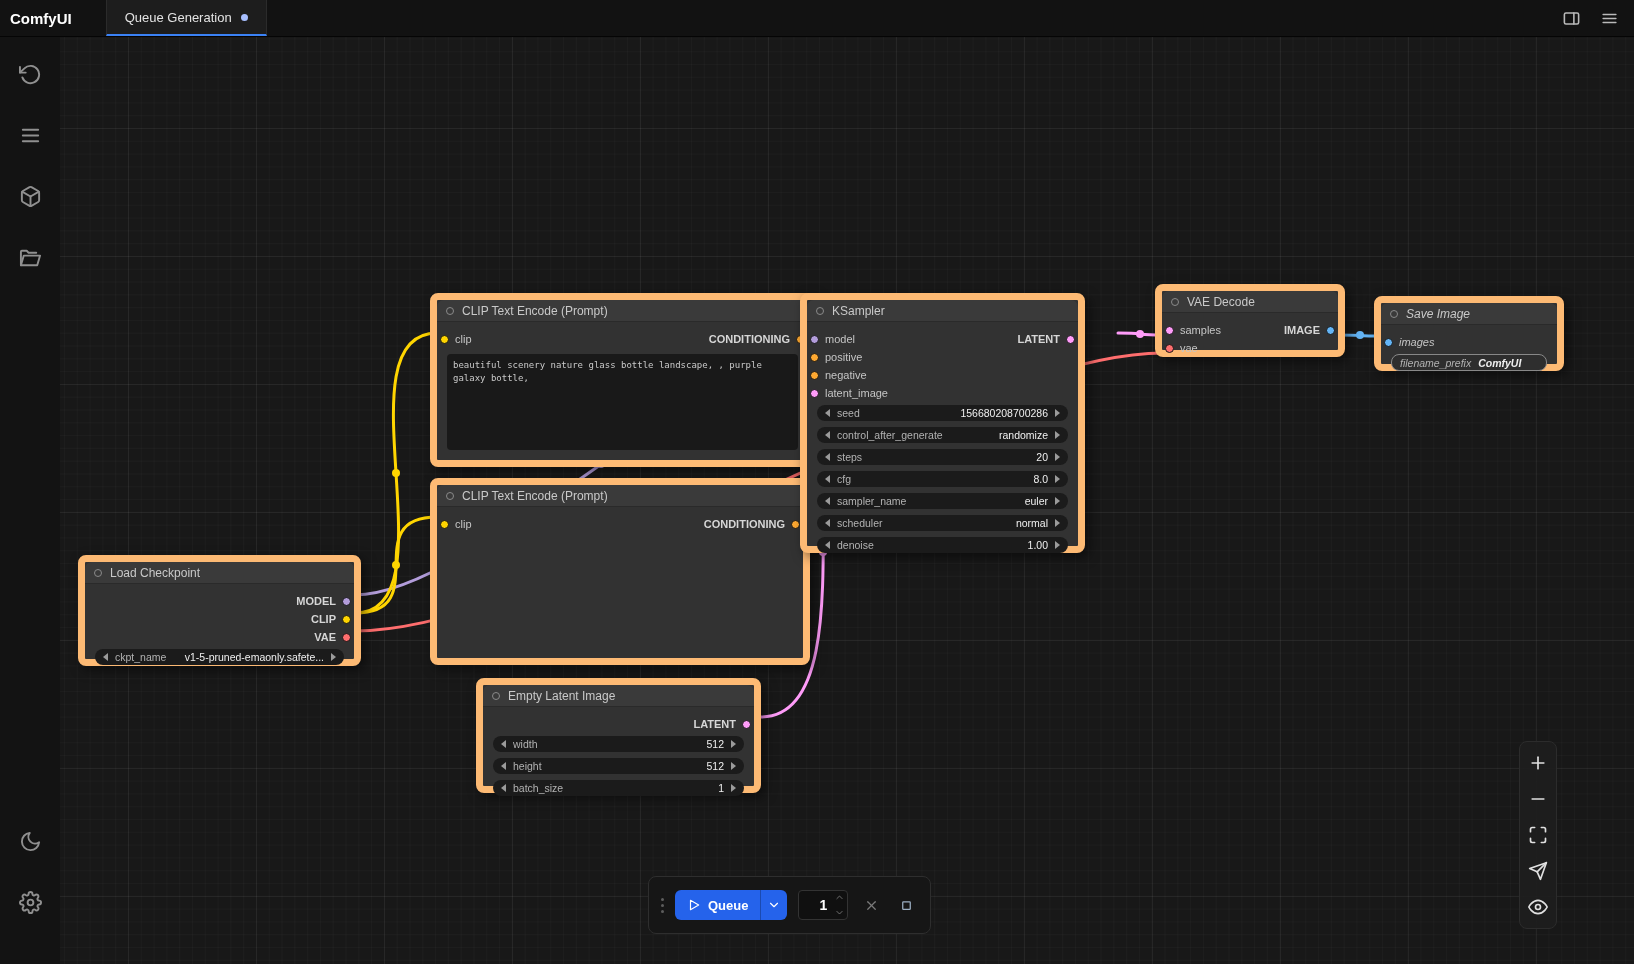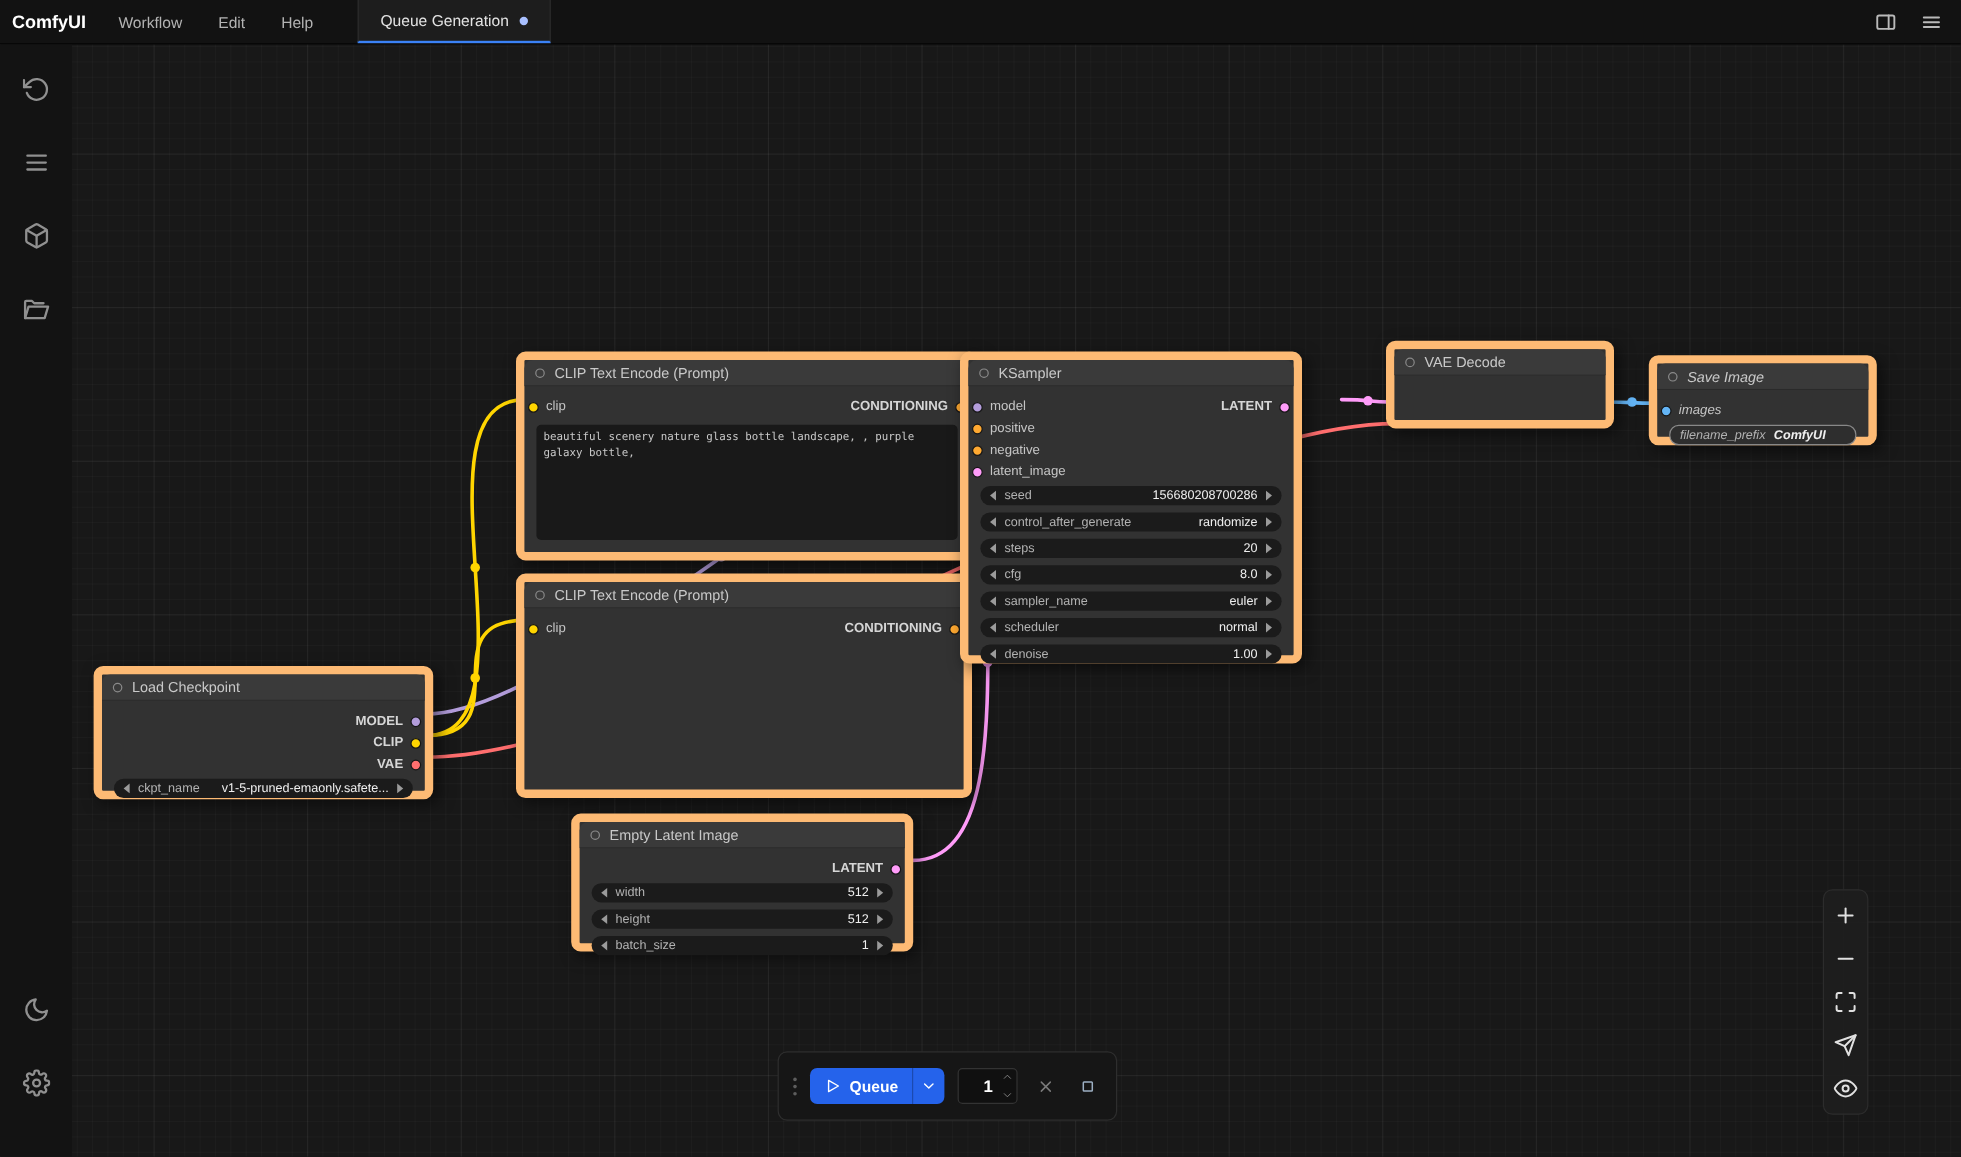--- a/index.html
+++ b/index.html
@@ -293,20 +293,38 @@
         </div>
       </div>
     </div>
   </div>
 
   <div class="node" style="left:1155px; top:284px; width:190px; height:73px;">
     <div class="node-header">
       <span class="collapse-dot"></span>
       <span class="node-title">VAE Decode</span>
     </div>
+    <div class="node-body">
+      <div class="slot-row">
+        <div class="slot">
+          <span class="slot-dot" style="background: rgb(255, 156, 249);"></span>
+          <span class="slot-name">samples</span>
+        </div>
+        <div class="slot">
+          <span class="slot-name out-label">IMAGE</span>
+          <span class="slot-dot" style="background: rgb(100, 181, 246);"></span>
+        </div>
+      </div>
+      <div class="slot-row">
+        <div class="slot">
+          <span class="slot-dot" style="background: rgb(255, 110, 110);"></span>
+          <span class="slot-name">vae</span>
+        </div>
+      </div>
+    </div>
   </div>
 
   <div class="node" style="left:1374px; top:296px; width:190px; height:75px;font-style:italic;">
     <div class="node-header">
       <span class="collapse-dot"></span>
       <span class="node-title">Save Image</span>
     </div>
     <div class="node-body">
       <div class="slot-row">
         <div class="slot">
@@ -354,25 +372,20 @@
           <span class="wname">batch_size</span>
           <span class="wvalue">1</span>
           <span class="arr arr-r"></span>
         </div>
       </div>
     </div>
   </div>
 
   <header class="topbar">
     <div class="logo">ComfyUI</div>
-    <nav class="menus">
-      <span class="menu-item">Workflow</span>
-      <span class="menu-item">Edit</span>
-      <span class="menu-item">Help</span>
-    </nav>
     <div class="tab">
       <span>Queue Generation</span>
       <span class="dirty-dot" style="background: rgb(168, 191, 255);"></span>
     </div>
     <div class="topbar-right">
       <span class="tb-icon">
         <svg class="icon" viewBox="0 0 24 24">
             <rect x="3" y="5" width="18" height="14" rx="2"></rect>
             <line x1="15" y1="5" x2="15" y2="19"></line>
           </svg>

